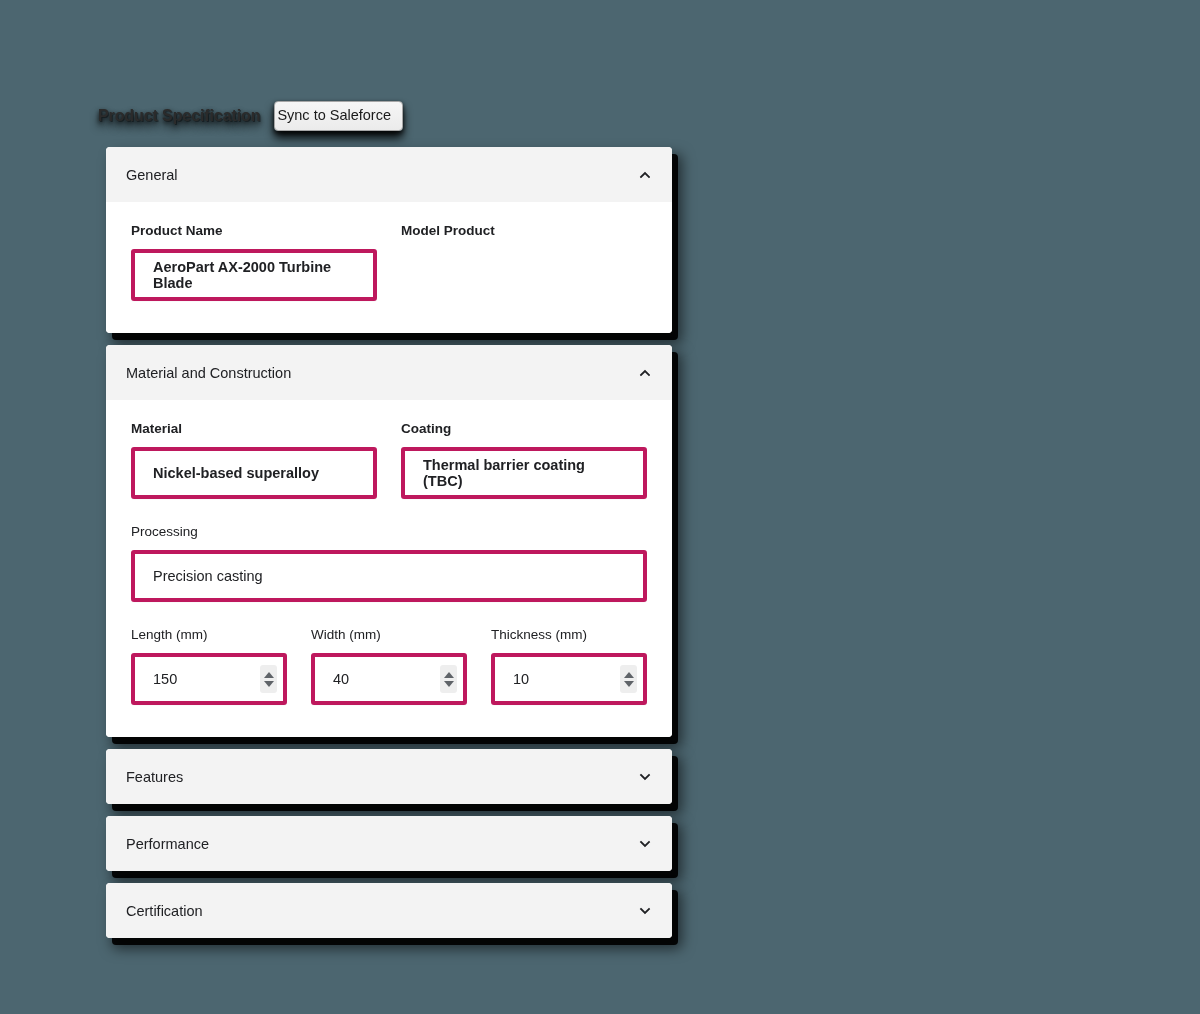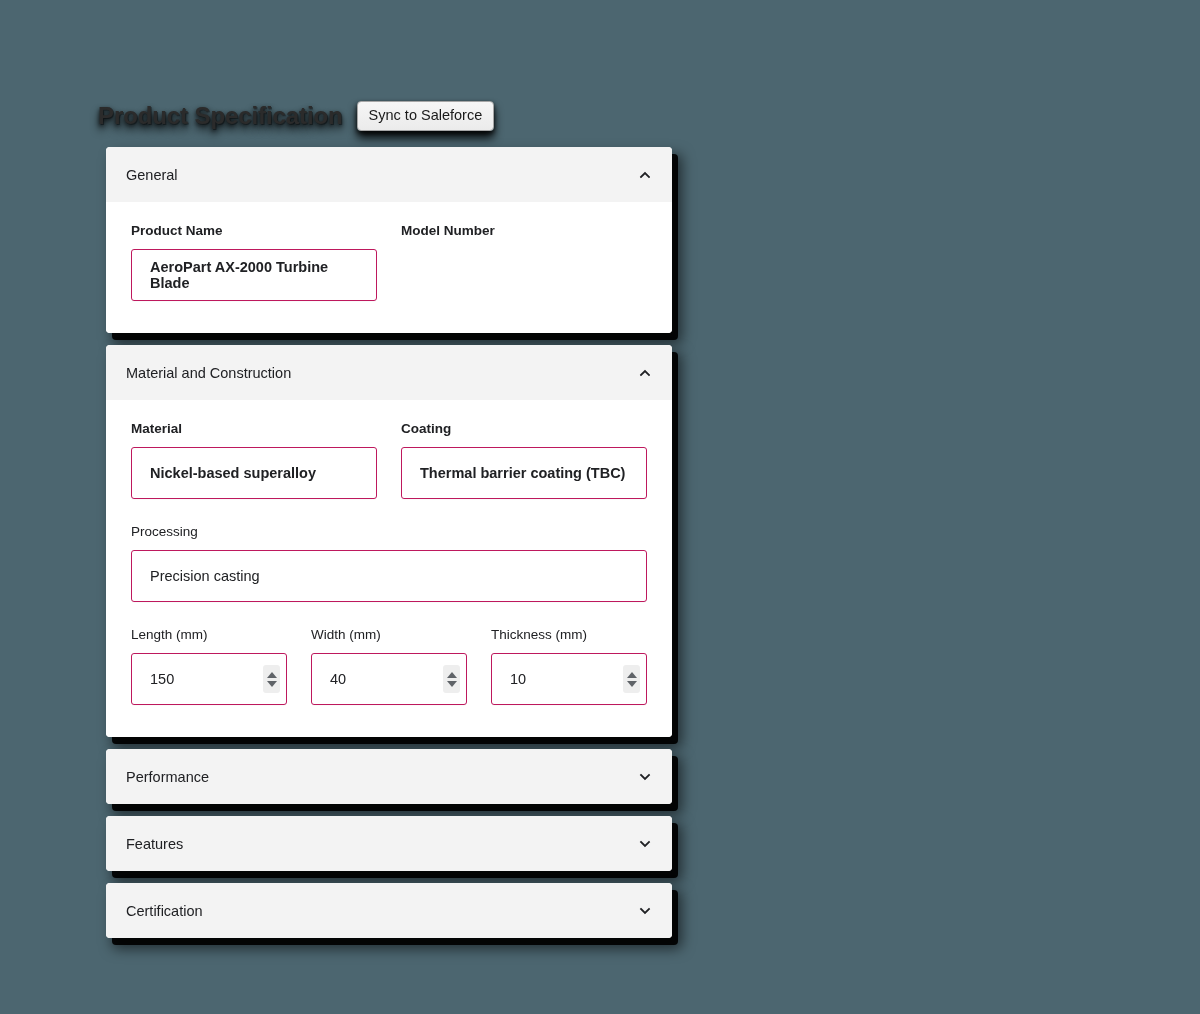--- a/index.html
+++ b/index.html
@@ -29,40 +29,40 @@
     position: absolute;
     left: 98px;
     top: 96px;
     width: 580px;
     height: 40px;
     display: flex;
     align-items: center;
     gap: 14px;
   }
   .page-title {
-    font-size: 24px;
+    font-size: 16px;
     font-weight: bold;
     color: #2b2b2b;
     letter-spacing: -0.1px;
     line-height: 24px;
     white-space: nowrap;
     text-shadow:
        0 6px 9px rgba(0,0,0,0.85),
        0 2px 4px rgba(0,0,0,0.75),
        1px 1px 0 rgba(0,0,0,0.35);
   }
   .sync-button {
     position: relative;
     font-family: "Liberation Sans", sans-serif;
     font-size: 14.5px;
     color: #1a1a1a;
     background: linear-gradient(#f6f6f6, #ebebeb);
     border: 1px solid #a6a6a6;
     border-radius: 4px;
-    padding: 5px 11px 6px 11px;
+    padding: 5px 11px 6px 2px;
     line-height: 17px;
     white-space: nowrap;
     cursor: pointer;
     box-shadow:
        0 7px 10px rgba(0,0,0,0.9),
        0 2px 4px rgba(0,0,0,0.7);
   }
 
   
   .cards {
@@ -127,21 +127,21 @@
 
   .field-label {
     font-size: 13.5px;
     color: #202124;
     line-height: 17px;
     margin-bottom: 10px;
     white-space: nowrap;
   }
   .field-input {
     height: 52px;
-    border: 1px solid #be185d;
+    border: 4px solid #be185d;
     border-radius: 3px;
     background: #ffffff;
     display: flex;
     align-items: center;
     padding: 0 18px;
     font-size: 14.5px;
     color: #202124;
     font-family: "Liberation Sans", sans-serif;
     width: 100%;
     outline: none;
@@ -197,21 +197,21 @@
           </svg>
         </span>
       </div>
       <div class="card-body">
         <div class="field-row">
           <div class="field half">
             <label class="field-label">Product Name</label>
             <div class="field-input">AeroPart AX-2000 Turbine Blade</div>
           </div>
           <div class="field half">
-            <label class="field-label">Model Number</label>
+            <label class="field-label">Model Product</label>
           </div>
         </div>
       </div>
     </div>
 
     <div class="card">
       <div class="card-header">
         <span class="card-title">Material and Construction</span>
         <span class="chev">
           <svg width="14" height="14" viewBox="0 0 14 14">
@@ -276,32 +276,32 @@
               </span>
             </div>
           </div>
         </div>
 
       </div>
     </div>
 
     <div class="card">
       <div class="card-header">
+        <span class="card-title">Features</span>
+        <span class="chev">
+          <svg width="14" height="14" viewBox="0 0 14 14">
+            <polyline points="3,5 7,9 11,5" fill="none" stroke="#202124" stroke-width="1.8" stroke-linecap="square"></polyline>
+          </svg>
+        </span>
+      </div>
+    </div>
+
+    <div class="card">
+      <div class="card-header">
         <span class="card-title">Performance</span>
-        <span class="chev">
-          <svg width="14" height="14" viewBox="0 0 14 14">
-            <polyline points="3,5 7,9 11,5" fill="none" stroke="#202124" stroke-width="1.8" stroke-linecap="square"></polyline>
-          </svg>
-        </span>
-      </div>
-    </div>
-
-    <div class="card">
-      <div class="card-header">
-        <span class="card-title">Features</span>
         <span class="chev">
           <svg width="14" height="14" viewBox="0 0 14 14">
             <polyline points="3,5 7,9 11,5" fill="none" stroke="#202124" stroke-width="1.8" stroke-linecap="square"></polyline>
           </svg>
         </span>
       </div>
     </div>
 
     <div class="card">
       <div class="card-header">

